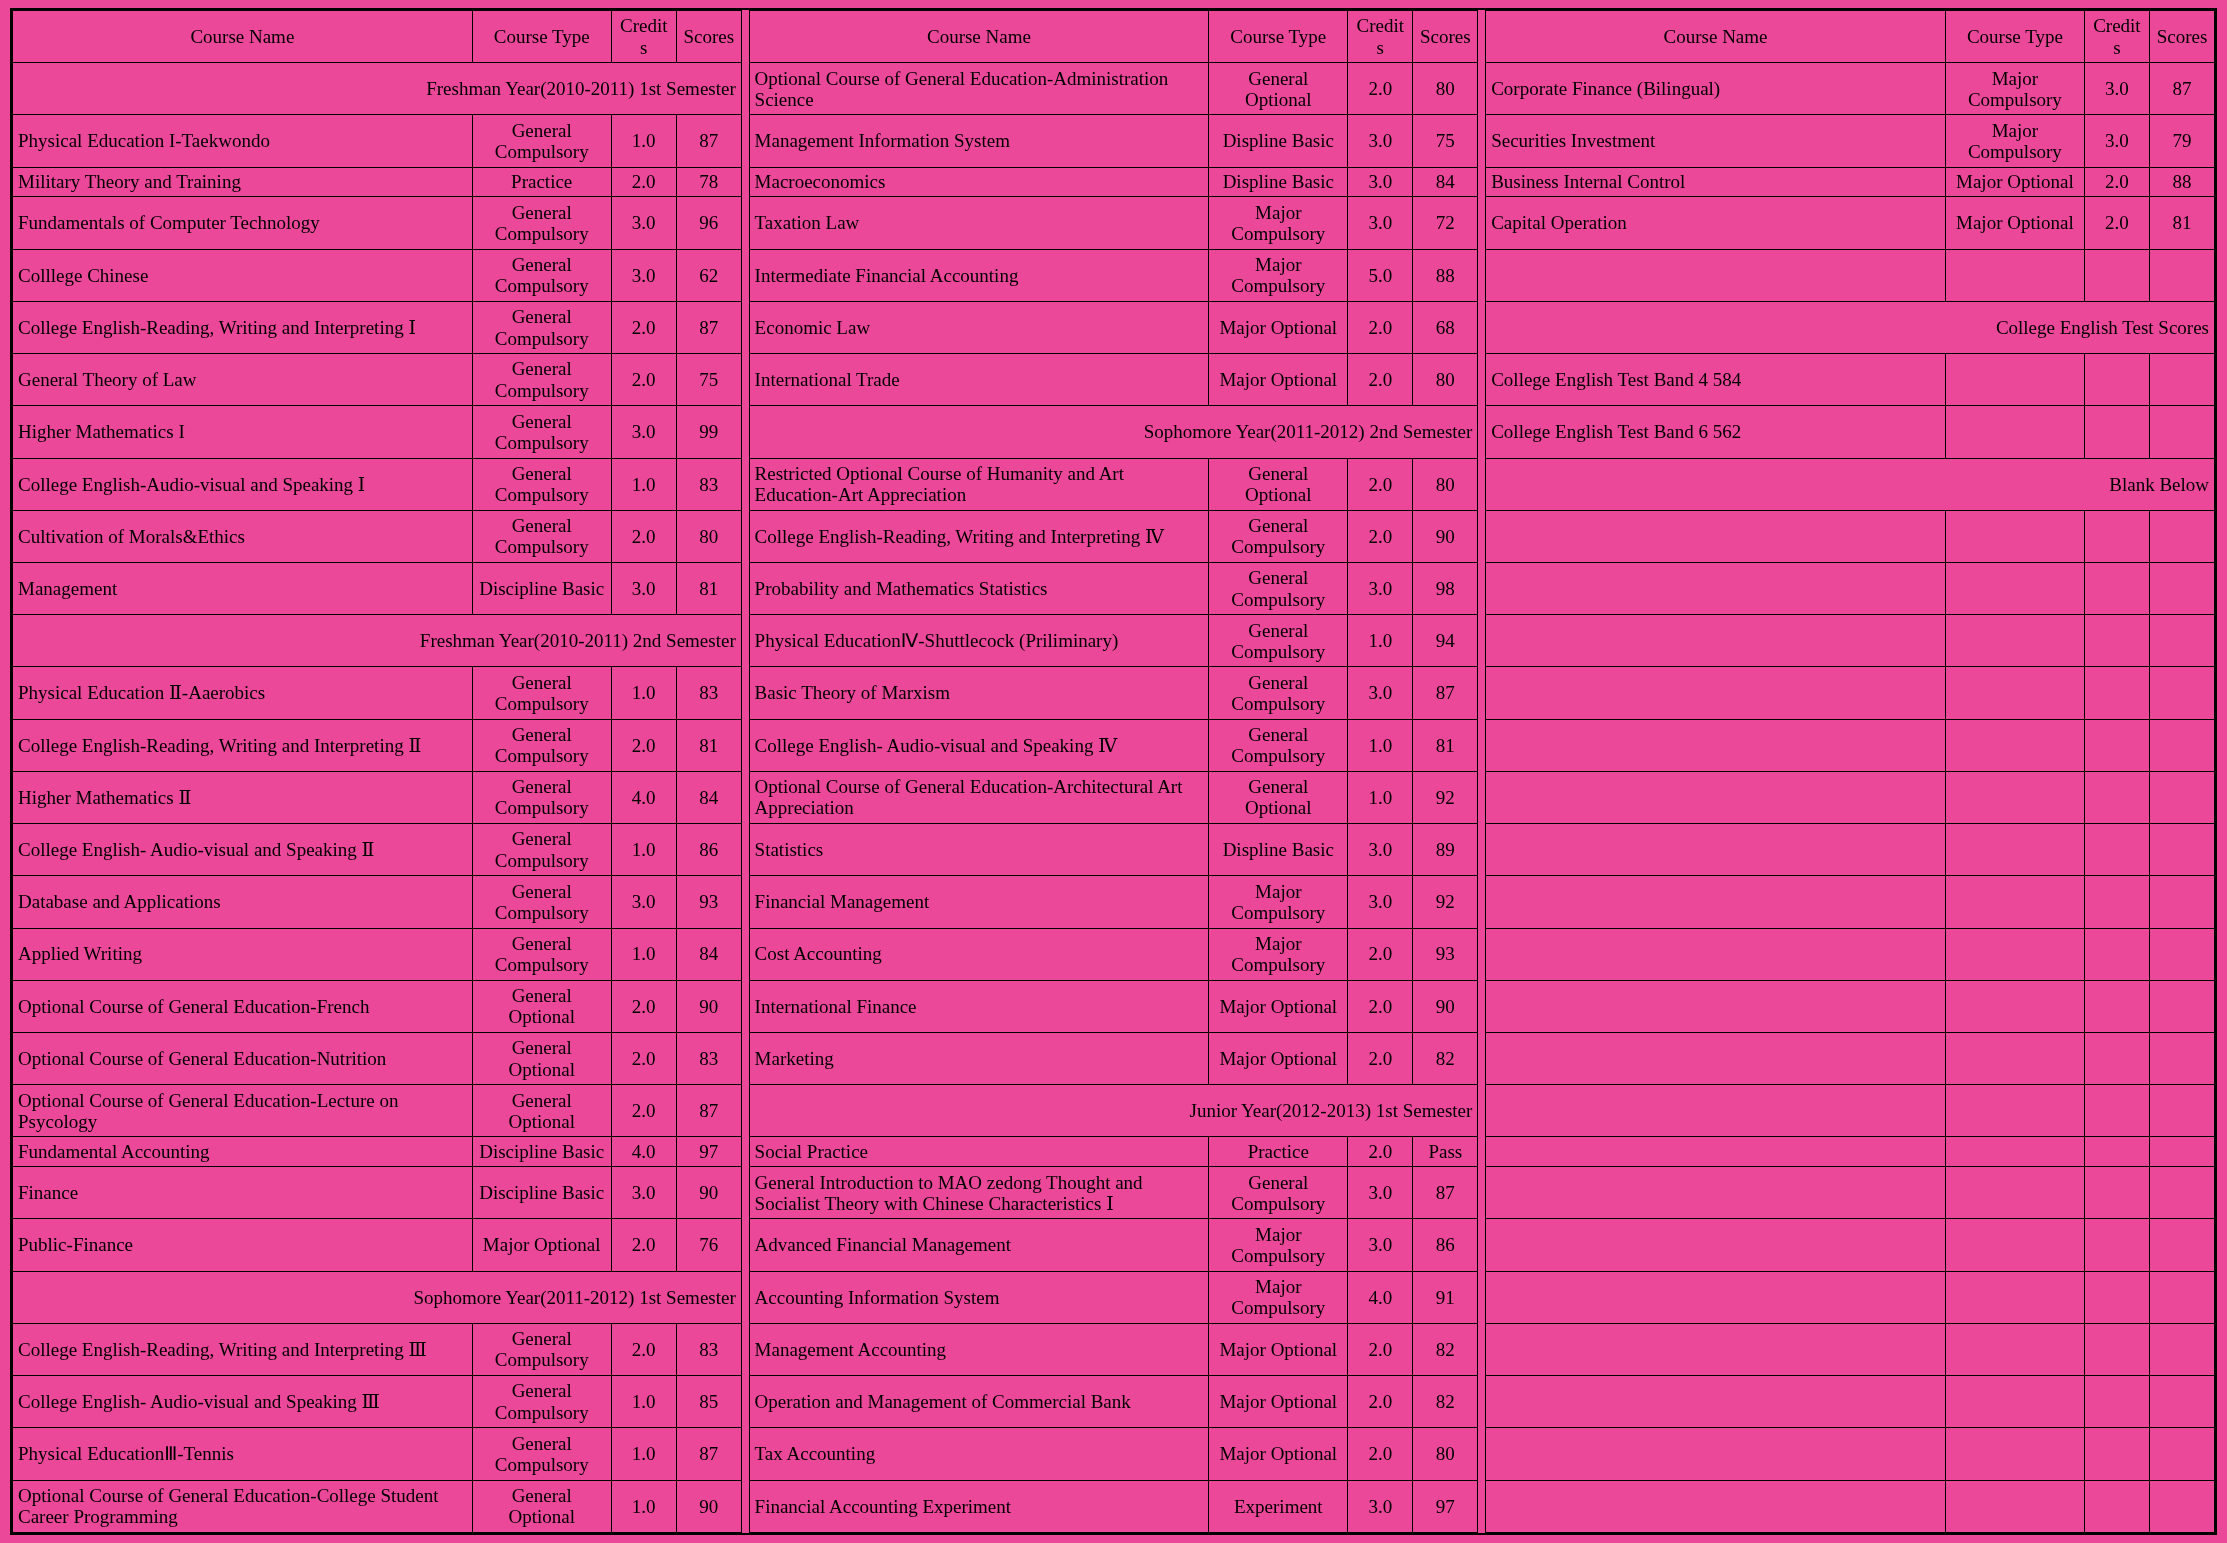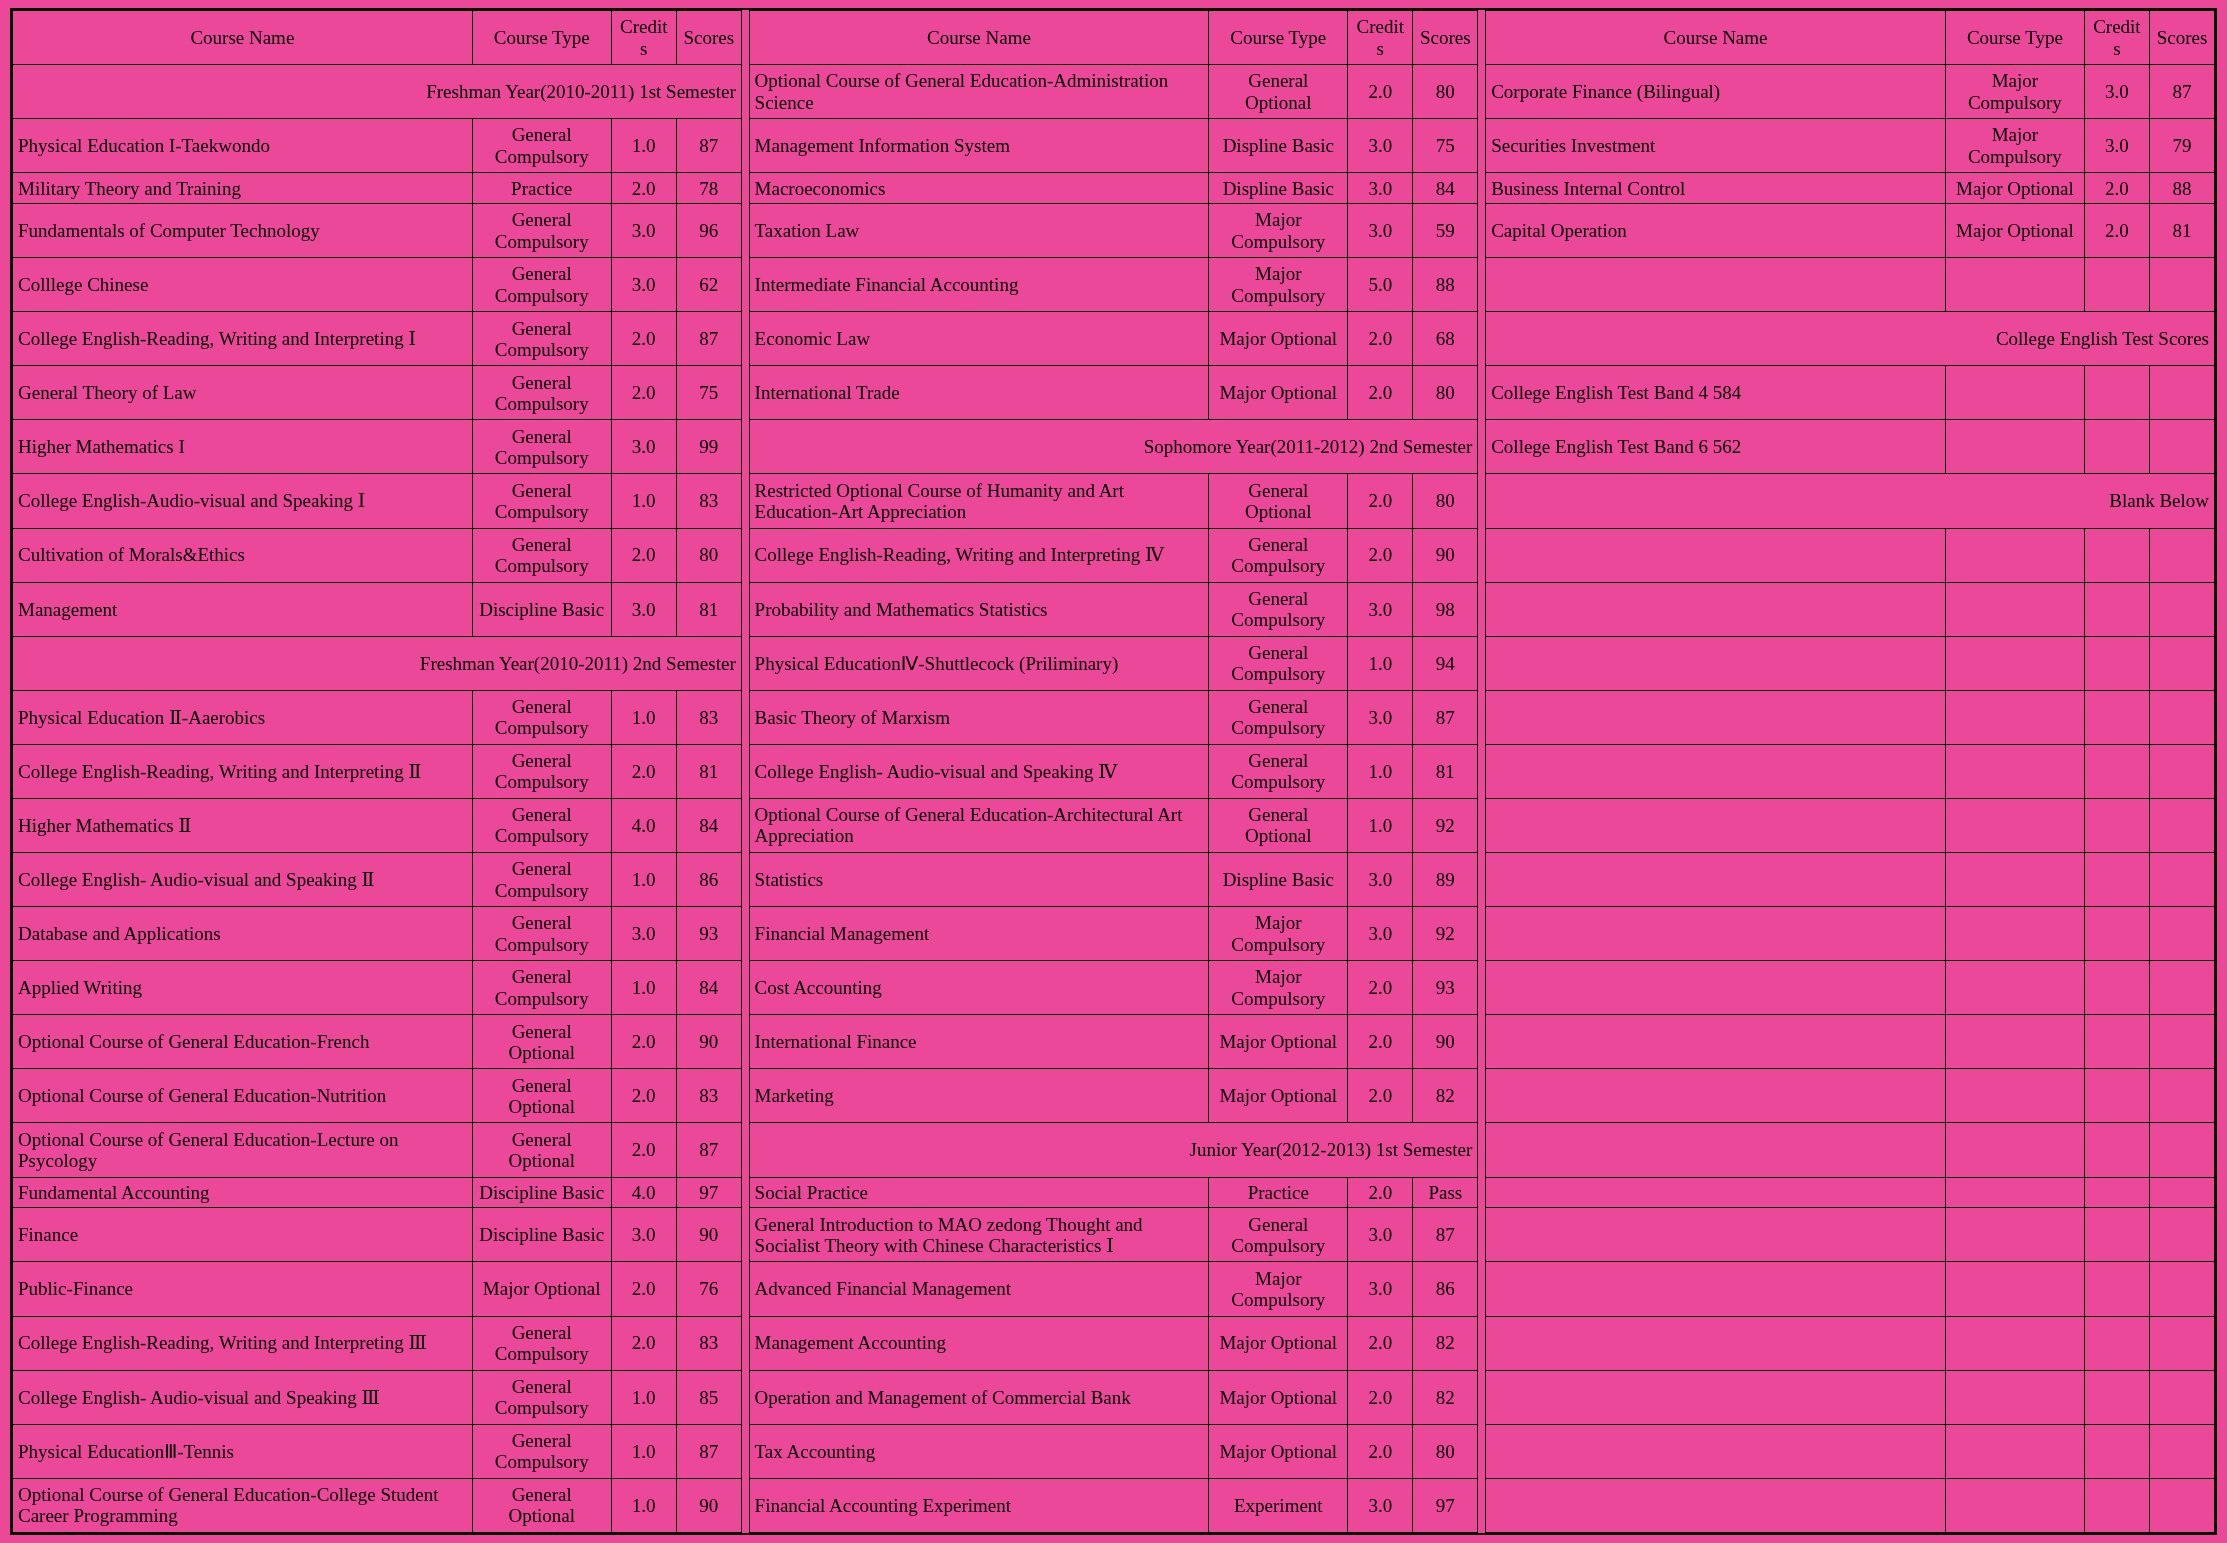--- a/index.html
+++ b/index.html
@@ -140,21 +140,21 @@
           </tr>
           <tr>
             <td class="left">Fundamentals of Computer Technology</td>
             <td class="ctr">General Compulsory</td>
             <td class="ctr">3.0</td>
             <td class="ctr">96</td>
             <td class="spacer-col"></td>
             <td class="left">Taxation Law</td>
             <td class="ctr">Major Compulsory</td>
             <td class="ctr">3.0</td>
-            <td class="ctr">59</td>
+            <td class="ctr">72</td>
             <td class="spacer-col"></td>
             <td class="left">Capital Operation</td>
             <td class="ctr">Major Optional</td>
             <td class="ctr">2.0</td>
             <td class="ctr">81</td>
           </tr>
           <tr>
             <td class="left">Colllege Chinese</td>
             <td class="ctr">General Compulsory</td>
             <td class="ctr">3.0</td>
@@ -446,20 +446,33 @@
           <tr>
             <td class="left">Public-Finance</td>
             <td class="ctr">Major Optional</td>
             <td class="ctr">2.0</td>
             <td class="ctr">76</td>
             <td class="spacer-col"></td>
             <td class="left">Advanced Financial Management</td>
             <td class="ctr">Major Compulsory</td>
             <td class="ctr">3.0</td>
             <td class="ctr">86</td>
+            <td class="spacer-col"></td>
+            <td class="blank"></td>
+            <td class="blank"></td>
+            <td class="blank"></td>
+            <td class="blank"></td>
+          </tr>
+          <tr>
+            <td class="sec" colspan="4">Sophomore Year(2011-2012) 1st Semester</td>
+            <td class="spacer-col"></td>
+            <td class="left">Accounting Information System</td>
+            <td class="ctr">Major Compulsory</td>
+            <td class="ctr">4.0</td>
+            <td class="ctr">91</td>
             <td class="spacer-col"></td>
             <td class="blank"></td>
             <td class="blank"></td>
             <td class="blank"></td>
             <td class="blank"></td>
           </tr>
           <tr>
             <td class="left">College English-Reading, Writing and Interpreting Ⅲ</td>
             <td class="ctr">General Compulsory</td>
             <td class="ctr">2.0</td>

